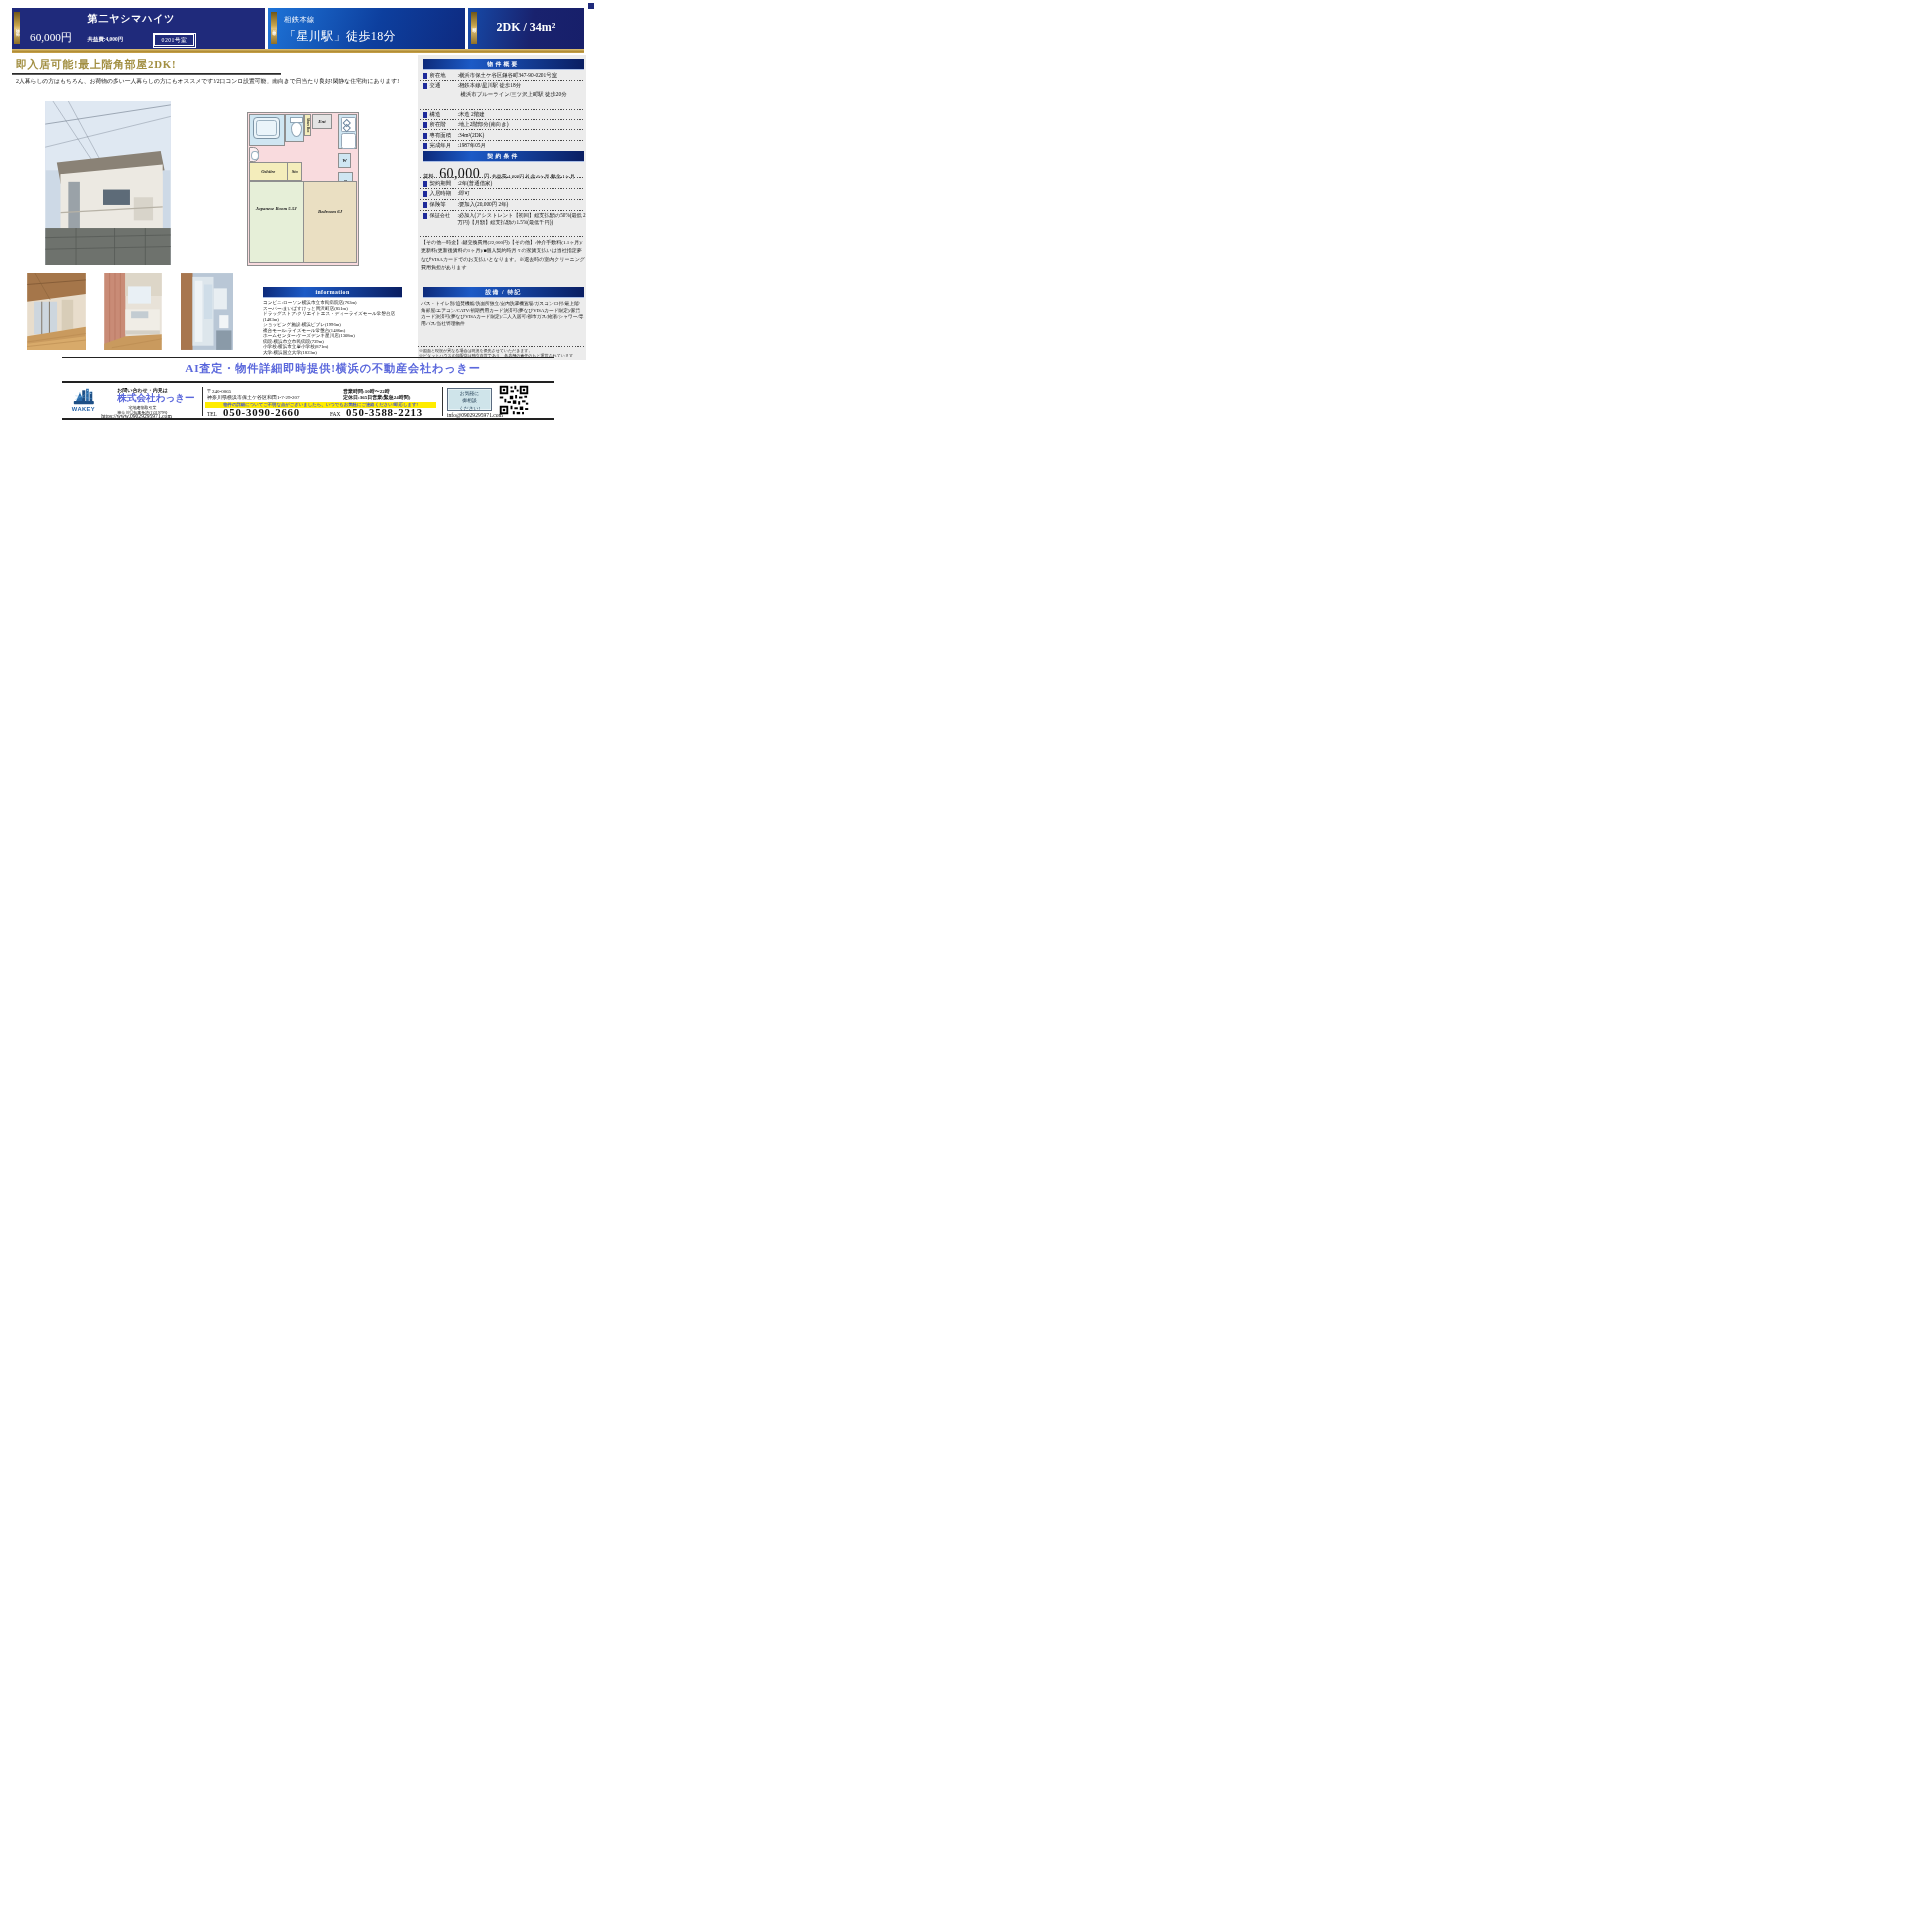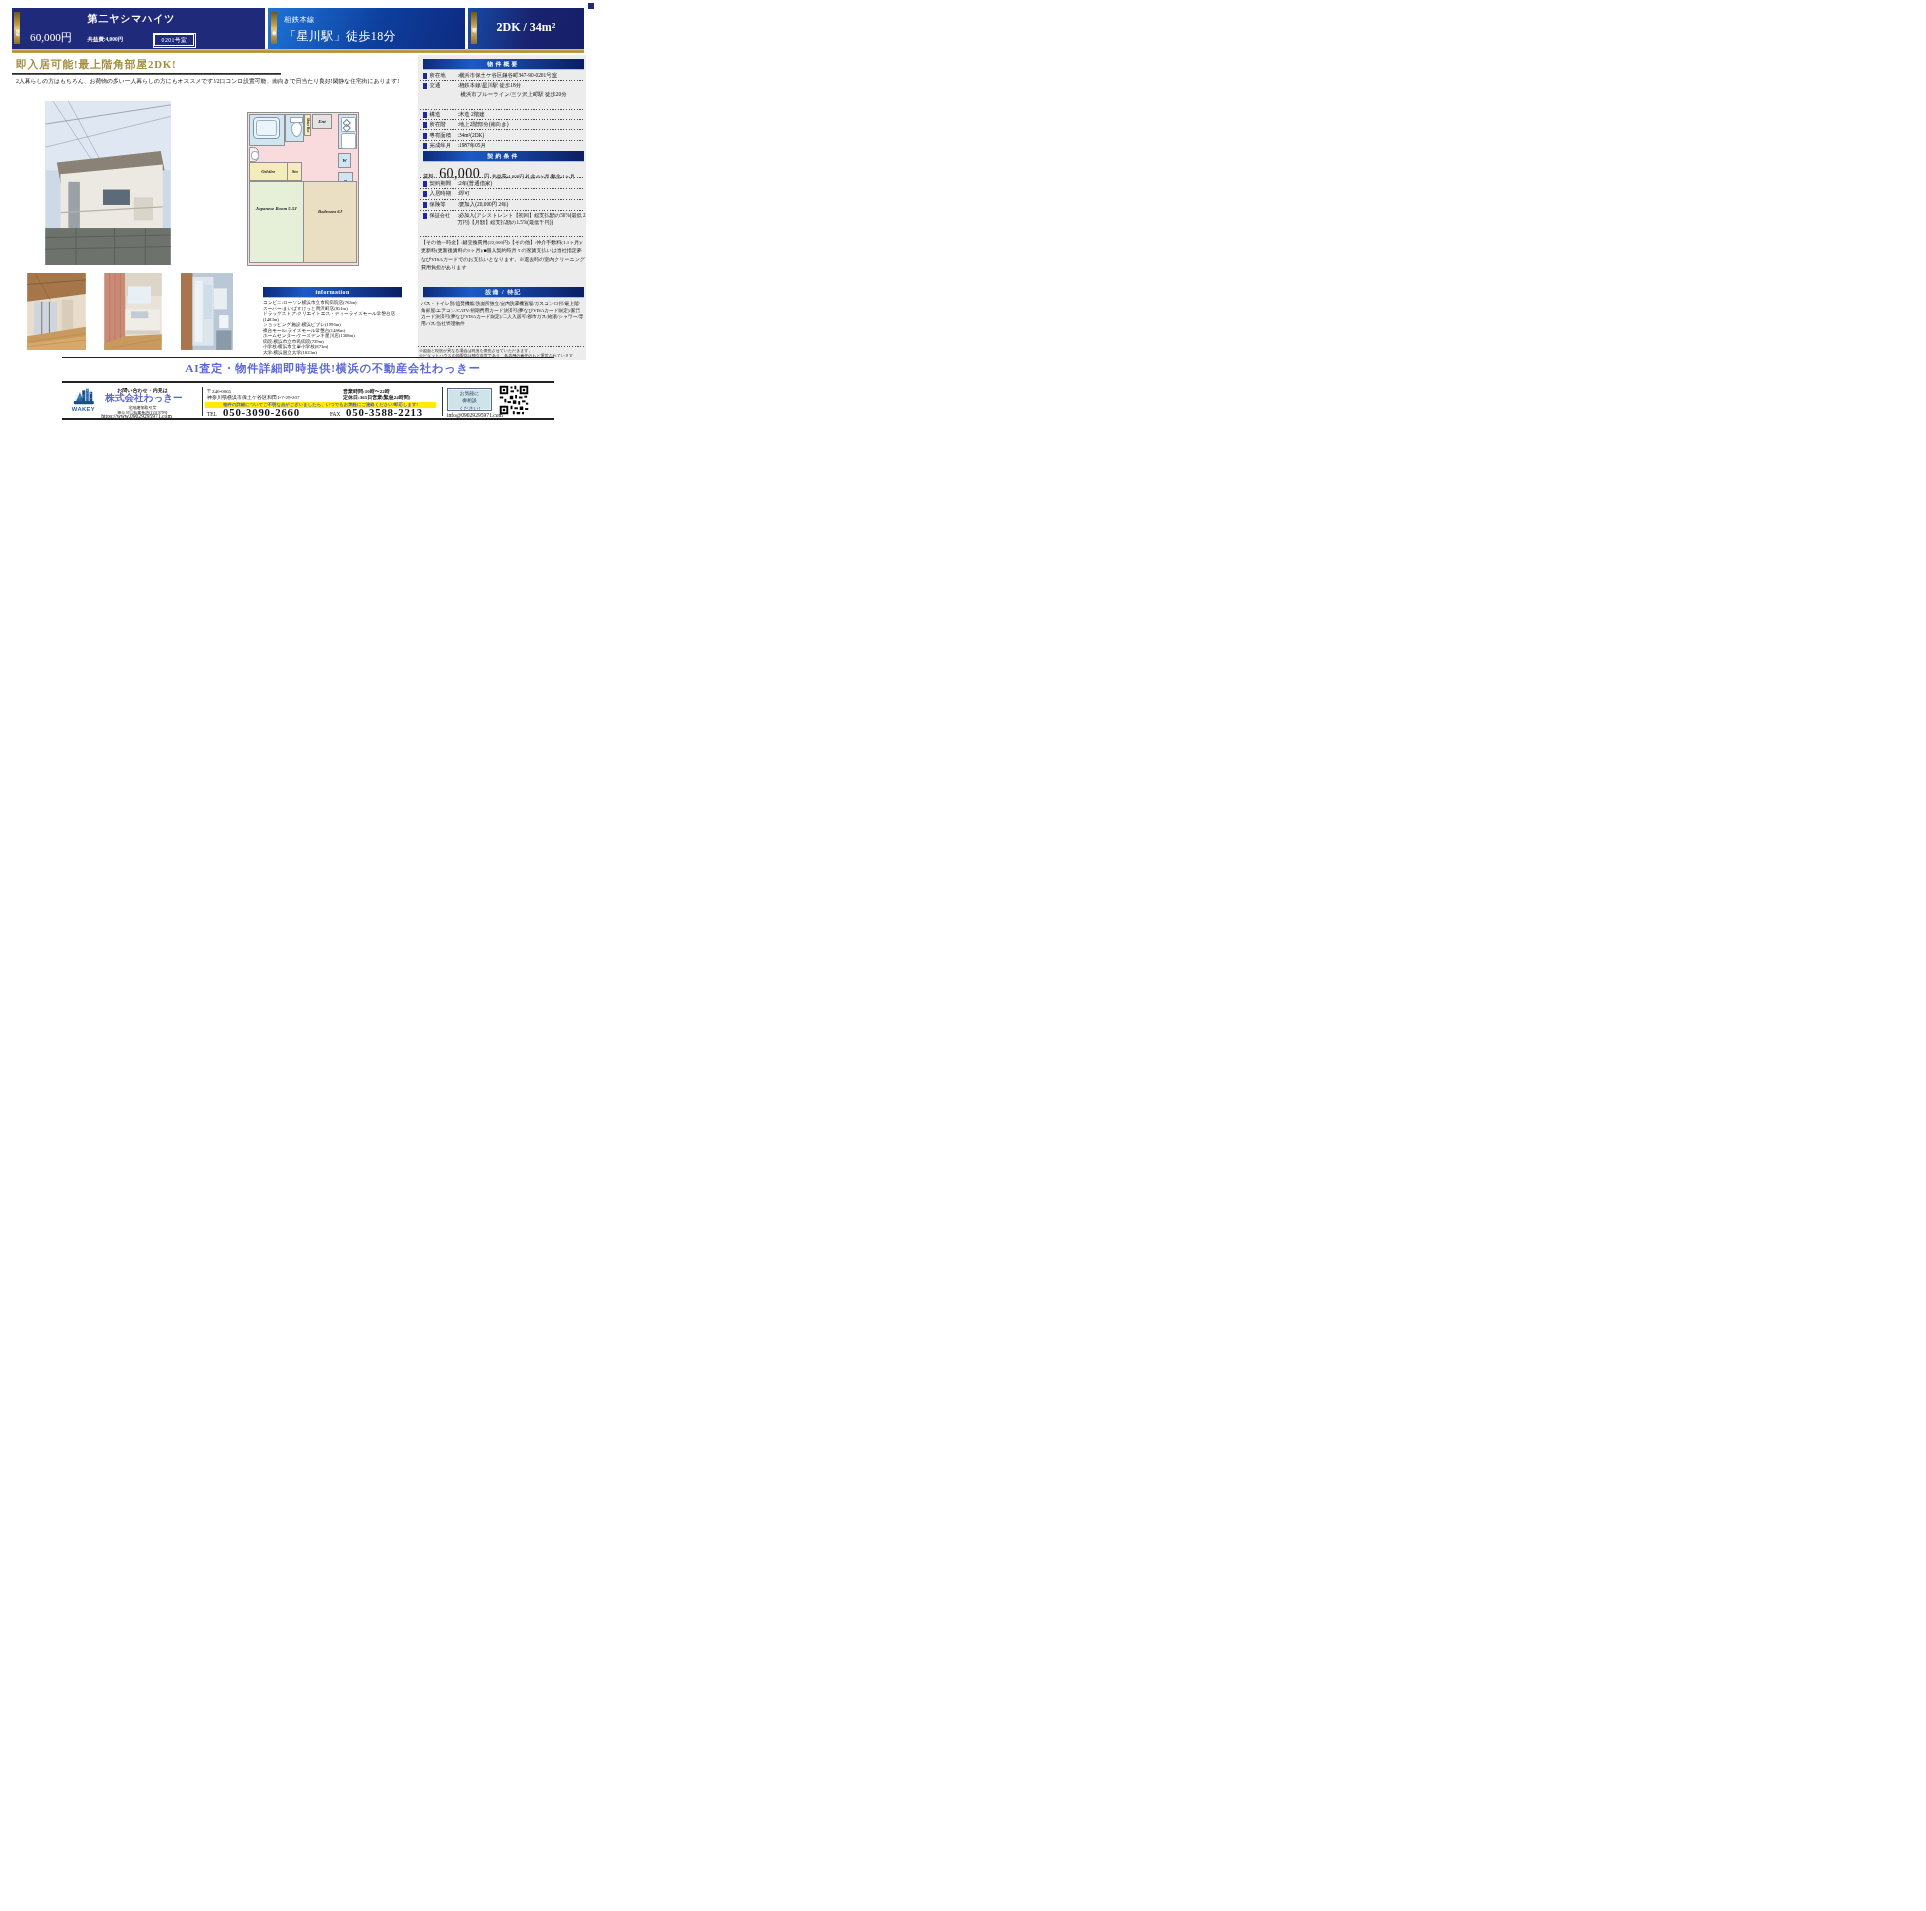--- a/index.html
+++ b/index.html
@@ -104,21 +104,21 @@
               background:linear-gradient(180deg,#222 60%,#999);}
   .bn-text{position:absolute;left:62px;top:361px;width:492px;text-align:center;padding-left:50px;box-sizing:border-box;
            font-size:11.2px;font-weight:bold;color:#5b68dc;letter-spacing:0.8px;}
   .bn-botline{position:absolute;left:62px;top:381px;width:492px;height:1.9px;
               background:linear-gradient(180deg,#222 35%,#fff 40%,#fff 60%,#222 65%);}
   .bot-line{position:absolute;left:62px;top:418px;width:492px;height:1.9px;
             background:linear-gradient(180deg,#222 35%,#fff 40%,#fff 60%,#222 65%);}
 
   
   .f-contact{position:absolute;left:101px;top:387px;width:83px;text-align:center;font-size:5px;font-weight:bold;color:#111;}
-  .f-company{position:absolute;left:98px;top:392px;width:92px;text-align:center;font-size:9.6px;font-weight:bold;color:#5b68dc;}
+  .f-company{position:absolute;left:110px;top:392px;width:92px;text-align:center;font-size:9.6px;font-weight:bold;color:#5b68dc;}
   .f-lic1{position:absolute;left:101px;top:405px;width:83px;text-align:center;font-size:4px;color:#111;}
   .f-lic2{position:absolute;left:101px;top:410px;width:83px;text-align:center;font-size:4px;color:#111;}
   .f-url{position:absolute;left:73px;top:413px;width:127px;text-align:center;font-size:5.6px;color:#111;}
   .f-div{position:absolute;top:387px;width:0.4px;height:29px;background:#333;}
   .f-postal{position:absolute;left:207px;top:388px;font-size:5px;color:#111;}
   .f-addr{position:absolute;left:207px;top:394px;font-size:5px;color:#111;}
   .f-hours{position:absolute;left:343px;top:388px;font-size:5px;font-weight:bold;color:#111;}
   .f-holiday{position:absolute;left:343px;top:394px;font-size:5px;font-weight:bold;color:#111;}
   .f-notice{position:absolute;left:205px;top:402px;width:231px;height:6.2px;background:#ffec00;
             color:#4a5ad0;font-size:4.4px;font-weight:bold;text-align:center;line-height:6.2px;

